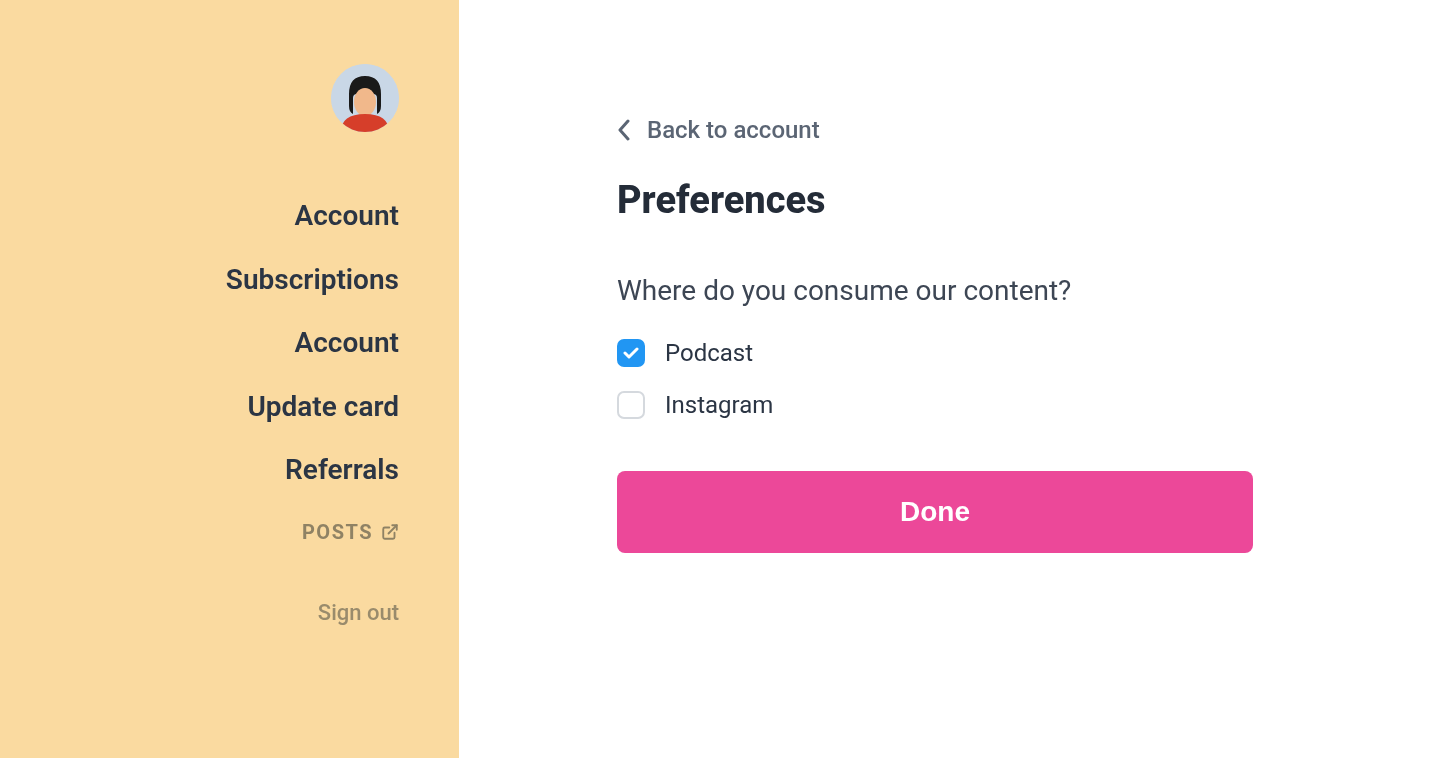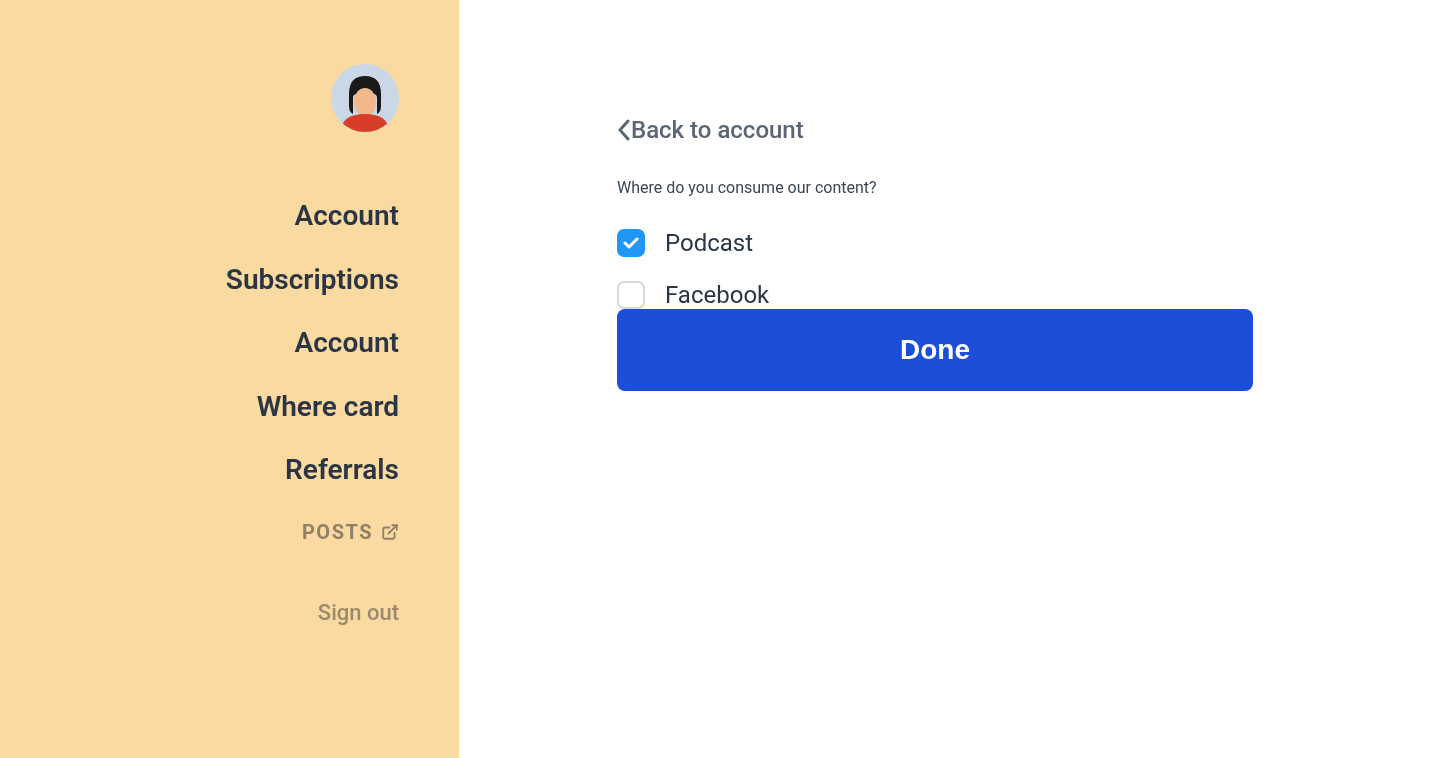--- a/index.html
+++ b/index.html
@@ -78,48 +78,49 @@
     }
     .main {
       flex: 1;
       padding-top: 116px;
       padding-left: 158px;
       padding-right: 60px;
     }
     .back-link {
       display: flex;
       align-items: center;
-      gap: 0;
+      gap: 16px;
       font-size: 24px;
       font-weight: 500;
       color: #5b6574;
       cursor: pointer;
       margin-bottom: 34px;
     }
     .back-link svg {
       width: 14px;
       height: 22px;
       display: block;
     }
     .page-title {
       font-size: 38px;
       font-weight: 800;
       color: #242c38;
       margin-bottom: 52px;
     }
     .question {
-      font-size: 16px;
+      font-size: 28px;
       font-weight: 400;
       color: #3d4654;
       margin-bottom: 32px;
     }
     .options {
       display: flex;
       flex-direction: column;
       gap: 24px;
+      margin-bottom: 52px;
     }
     .option-row {
       display: flex;
       align-items: center;
       gap: 20px;
       cursor: pointer;
     }
     .checkbox {
       width: 28px;
       height: 28px;
@@ -141,21 +142,21 @@
       display: block;
     }
     .option-label {
       font-size: 24px;
       font-weight: 400;
       color: #2b3544;
     }
     .done-button {
       width: 636px;
       height: 82px;
-      background: #1d4ed8;
+      background: #ec4899;
       color: #ffffff;
       font-size: 28px;
       font-weight: 600;
       border: none;
       border-radius: 8px;
       cursor: pointer;
       display: flex;
       align-items: center;
       justify-content: center;
     }
@@ -169,21 +170,21 @@
       <circle cx="34" cy="34" r="34" fill="#c9d7e6"></circle>
       <path d="M 18 30 Q 18 12 34 12 Q 50 12 50 30 L 50 42 Q 50 48 46 50 L 46 34 Q 46 30 42 30 L 26 30 Q 22 30 22 34 L 22 50 Q 18 48 18 42 Z" fill="#1a1a1a"></path>
       <ellipse cx="34" cy="38" rx="11" ry="14" fill="#f1b88b"></ellipse>
       <path d="M 10 68 Q 10 50 34 50 Q 58 50 58 68 Z" fill="#d63e2a"></path>
     </svg>
   </div>
   <nav class="nav-list">
     <div class="nav-item">Account</div>
     <div class="nav-item">Subscriptions</div>
     <div class="nav-item">Account</div>
-    <div class="nav-item">Where card</div>
+    <div class="nav-item">Update card</div>
     <div class="nav-item">Referrals</div>
     <div class="nav-item-posts">
       <span>POSTS</span>
       <span class="ext-icon">
         <svg viewBox="0 0 24 24" fill="none" stroke="#8f8264" stroke-width="2.5" stroke-linecap="round" stroke-linejoin="round">
           <path d="M18 13v6a2 2 0 0 1-2 2H5a2 2 0 0 1-2-2V8a2 2 0 0 1 2-2h6"></path>
           <polyline points="15 3 21 3 21 9"></polyline>
           <line x1="10" y1="14" x2="21" y2="3"></line>
         </svg>
       </span>
@@ -195,32 +196,33 @@
 <main class="main">
   <div class="back-link">
     <span>
       <svg viewBox="0 0 14 22" fill="none" stroke="#5b6574" stroke-width="3" stroke-linecap="round" stroke-linejoin="round">
         <polyline points="11 2 3 11 11 20"></polyline>
       </svg>
     </span>
     <span>Back to account</span>
   </div>
 
+  <h1 class="page-title">Preferences</h1>
 
   <div class="question">Where do you consume our content?</div>
 
   <div class="options">
     <label class="option-row">
       <span class="checkbox checked">
         <svg viewBox="0 0 16 14" fill="none" stroke="#ffffff" stroke-width="3" stroke-linecap="round" stroke-linejoin="round">
           <polyline points="2 7 6 11 14 3"></polyline>
         </svg>
       </span>
       <span class="option-label">Podcast</span>
     </label>
     <label class="option-row">
       <span class="checkbox"></span>
-      <span class="option-label">Facebook</span>
+      <span class="option-label">Instagram</span>
     </label>
   </div>
 
   <button class="done-button">Done</button>
 </main>
 
 </body></html>

